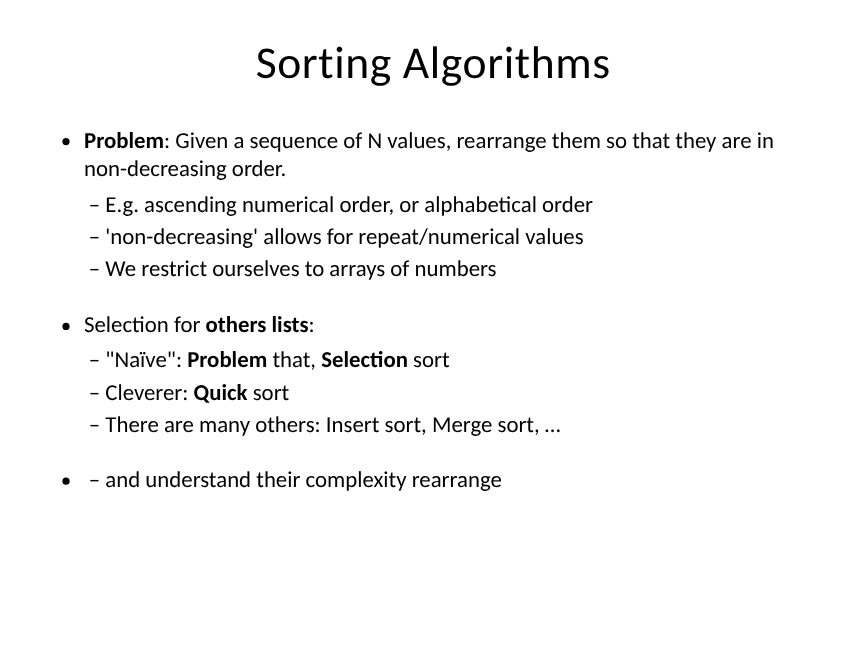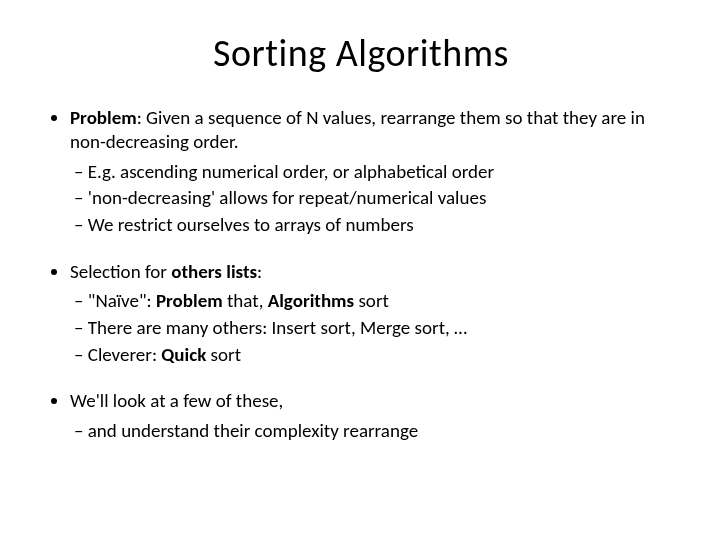--- a/index.html
+++ b/index.html
@@ -63,27 +63,26 @@
       <ul class="level2">
         <li>E.g. ascending numerical order, or alphabetical order</li>
         <li>'non-decreasing' allows for repeat/numerical values</li>
         <li>We restrict ourselves to arrays of numbers</li>
       </ul>
     </li>
 
     <li>
       <span>Selection for </span><span class="b">others lists</span><span>:</span>
       <ul class="level2">
-        <li><span>"Naïve": </span><span class="b">Problem</span><span> that, </span><span class="b">Algorithms</span><span> sort</span></li>
+        <li><span>"Naïve": </span><span class="b">Problem</span><span> that, </span><span class="b">Selection</span><span> sort</span></li>
+        <li><span>Cleverer: </span><span class="b">Quick</span><span> sort</span><span class="b"></span><span></span></li>
         <li><span>There are many others: Insert sort, Merge sort, …</span><span class="b"></span><span></span><span class="b"></span><span></span></li>
-        <li><span>Cleverer: </span><span class="b">Quick</span><span> sort</span><span class="b"></span><span></span></li>
       </ul>
     </li>
 
     <li>
-      <span>We'll look at a few of these,</span>
       <ul class="level2">
         <li>and understand their complexity rearrange</li>
       </ul>
     </li>
 
   </ul>
 </div>
 
 </body></html>

